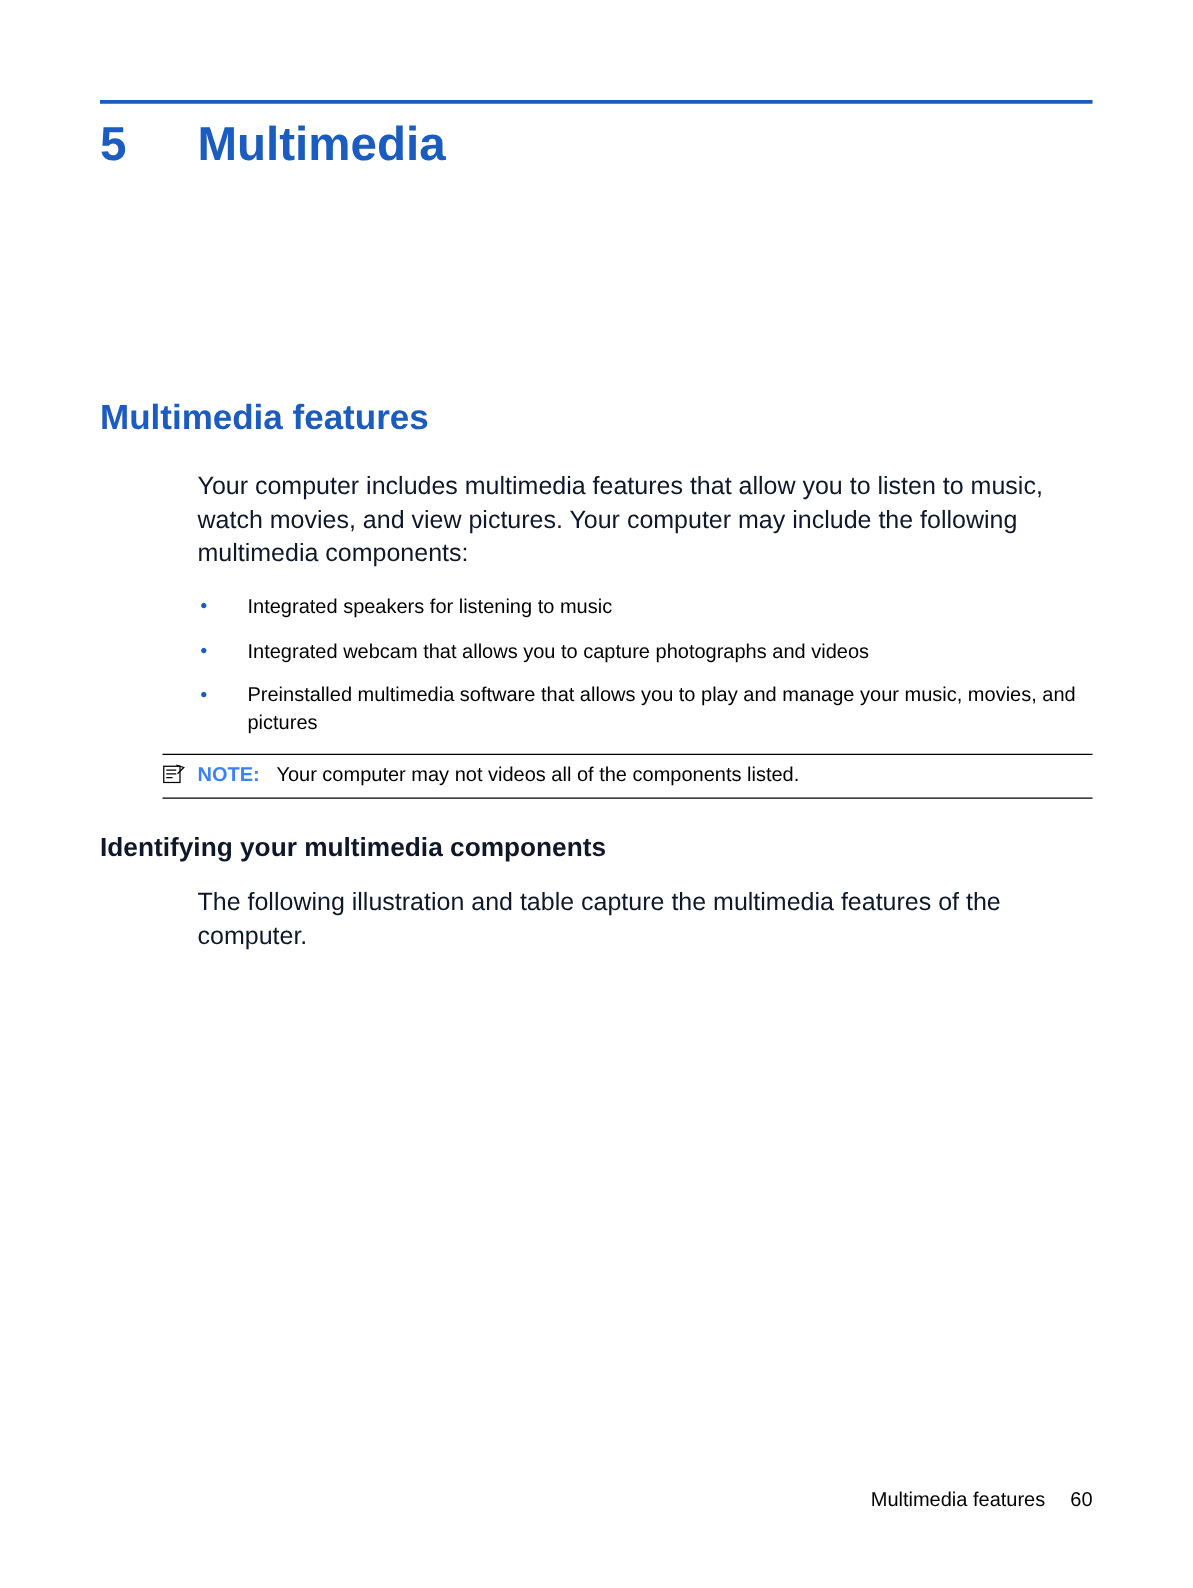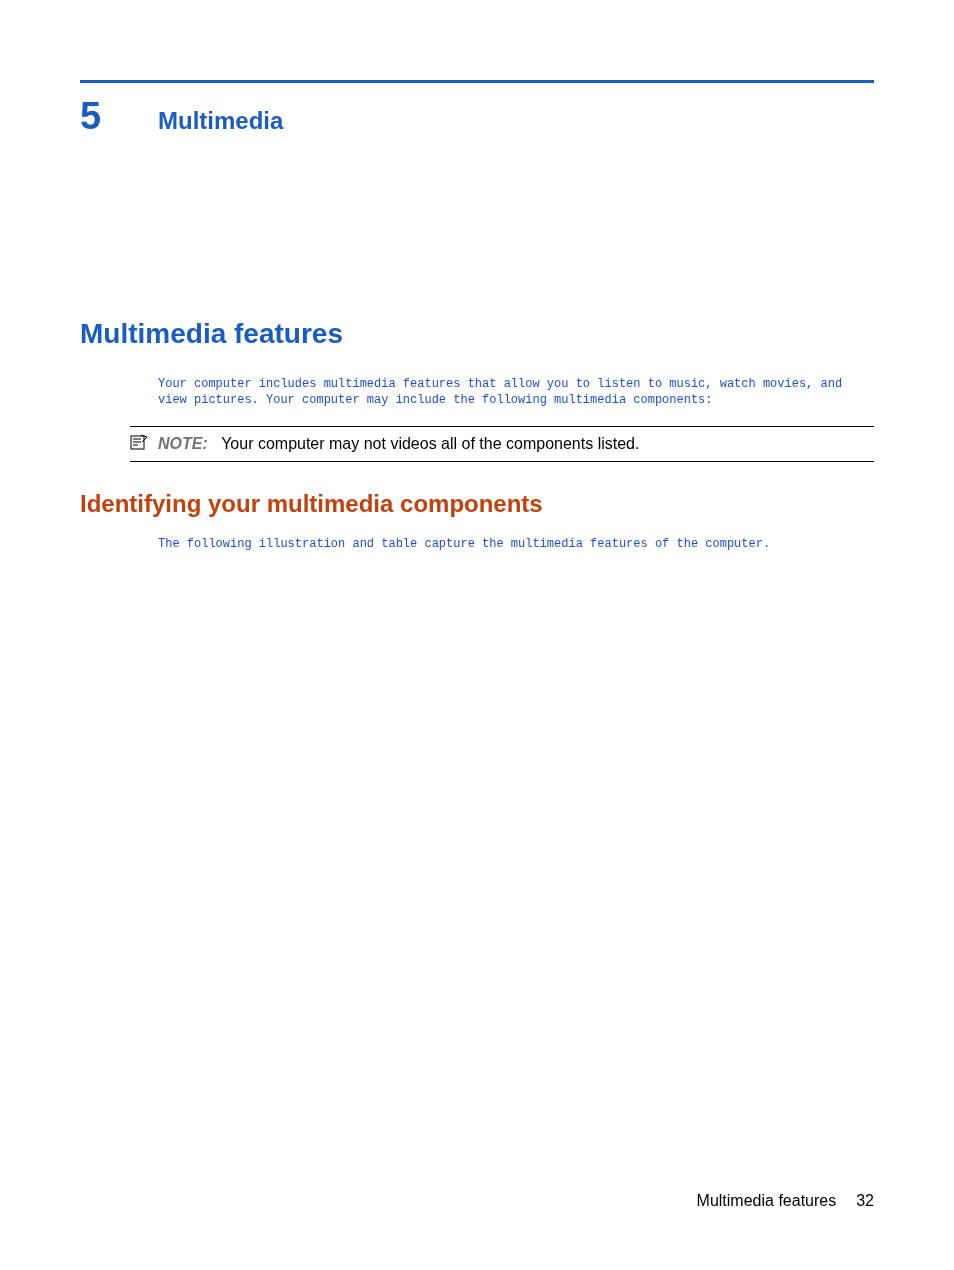--- a/index.html
+++ b/index.html
@@ -30,43 +30,42 @@
     }
     .chapter-number {
       color: #1a5cbf;
       font-size: 38px;
       font-weight: bold;
       width: 78px;
       flex-shrink: 0;
     }
     .chapter-title {
       color: #1a5cbf;
-      font-size: 24px;
+      font-size: 38px;
       font-weight: bold;
     }
     .section-heading {
       color: #1a5cbf;
       font-size: 28px;
       font-weight: bold;
       margin-bottom: 26px;
     }
     .subsection-heading {
-      color: #c2410c;
-      font-size: 24px;
+      color: #0f172a;
+      font-size: 21px;
       font-weight: bold;
       margin-bottom: 18px;
       margin-top: 28px;
     }
     .body-text {
-      font-size: 12px;
+      font-size: 20px;
       line-height: 1.35;
       margin-left: 78px;
       margin-bottom: 18px;
-      color: #1d4ed8;
-      font-family: Liberation Mono, monospace;
+      color: #0f172a;
     }
     .bullet-list {
       list-style: none;
       margin-left: 78px;
       margin-bottom: 14px;
     }
     .bullet-list li {
       position: relative;
       padding-left: 40px;
       font-size: 16px;
@@ -98,23 +97,22 @@
       margin-top: 1px;
     }
     .note-icon svg {
       display: block;
     }
     .note-text {
       font-size: 16px;
       line-height: 1.35;
     }
     .note-label {
-      color: #737373;
+      color: #3b82f6;
       font-weight: bold;
-      font-style: italic;
     }
     .footer {
       position: absolute;
       bottom: 60px;
       right: 80px;
       font-size: 16px;
       display: flex;
       align-items: baseline;
     }
     .footer-title {
@@ -130,20 +128,25 @@
   <hr class="chapter-rule">
   <div class="chapter-title-row">
     <div class="chapter-number">5</div>
     <div class="chapter-title">Multimedia</div>
   </div>
 
   <h2 class="section-heading">Multimedia features</h2>
 
   <p class="body-text">Your computer includes multimedia features that allow you to listen to music, watch movies, and view pictures. Your computer may include the following multimedia components:</p>
 
+  <ul class="bullet-list">
+    <li>Integrated speakers for listening to music</li>
+    <li>Integrated webcam that allows you to capture photographs and videos</li>
+    <li>Preinstalled multimedia software that allows you to play and manage your music, movies, and pictures</li>
+  </ul>
 
   <div class="note-block">
     <span class="note-icon">
       <svg width="18" height="16" viewBox="0 0 18 16">
         <rect x="1" y="2" width="13" height="13" fill="none" stroke="#000" stroke-width="1"></rect>
         <line x1="3" y1="5" x2="11" y2="5" stroke="#000" stroke-width="1"></line>
         <line x1="3" y1="8" x2="11" y2="8" stroke="#000" stroke-width="1"></line>
         <line x1="3" y1="11" x2="8" y2="11" stroke="#000" stroke-width="1"></line>
         <path d="M11 1 L17 3 L12 8" fill="none" stroke="#000" stroke-width="1"></path>
       </svg>
@@ -154,14 +157,14 @@
   </div>
 
 
   <h3 class="subsection-heading">Identifying your multimedia components</h3>
 
   <p class="body-text">The following illustration and table capture the multimedia features of the computer.</p>
 </div>
 
 <div class="footer">
   <span class="footer-title">Multimedia features</span>
-  <span class="footer-page">32</span>
+  <span class="footer-page">60</span>
 </div>
 
 </body></html>

